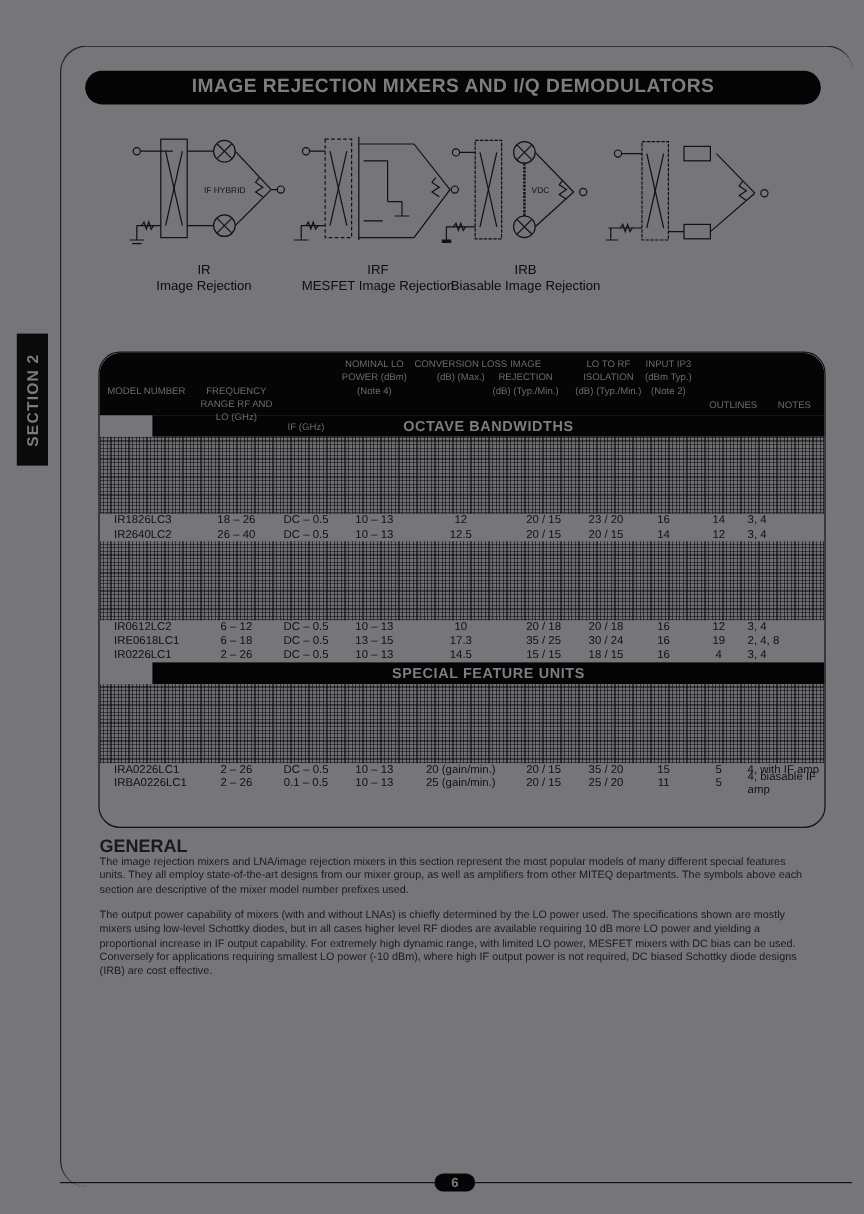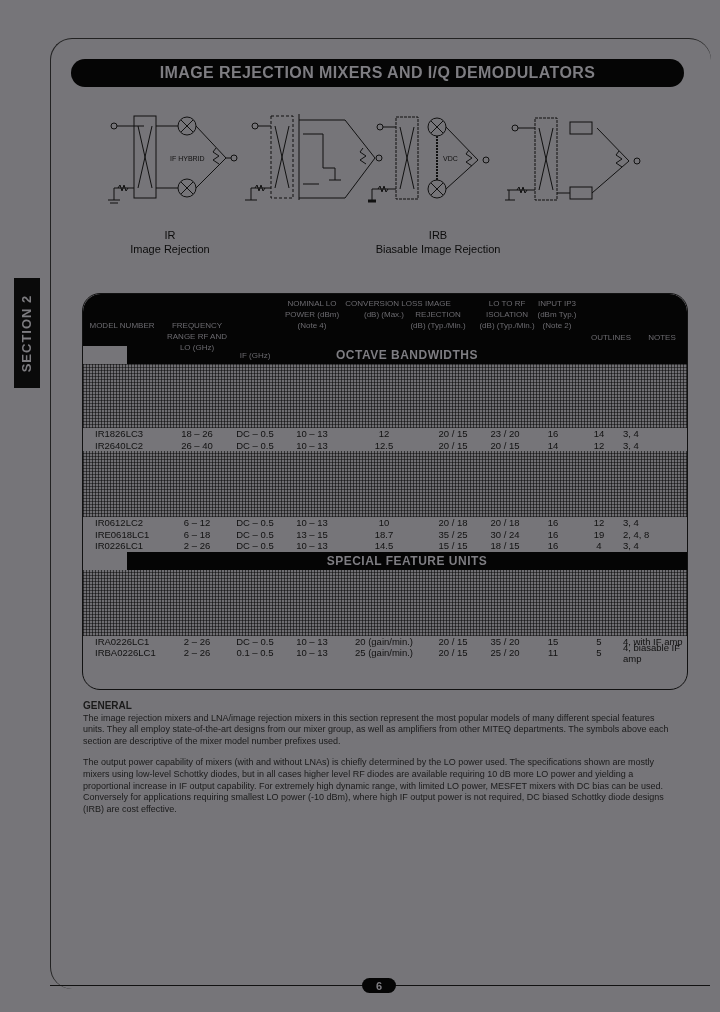--- a/index.html
+++ b/index.html
@@ -20,21 +20,21 @@
   }
   .title-bar {
     position:absolute; left:71px; top:59px; width:613px; height:28px; background:#050505;
     border-radius:14px; display:flex; align-items:center; justify-content:center;
   }
   .title-bar span { color:#7e7d82; font-weight:bold; font-size:16px; letter-spacing:0.4px; }
 
   .diagrams { position:absolute; left:100px; top:108px; width:580px; height:160px; }
   .diag { position:absolute; top:0; width:140px; }
   .diag svg { display:block; }
-  .diag .cap { text-align:center; font-size:11px; line-height:14px; color:#0c0c0c; margin-top:20px; }
+  .diag .cap { text-align:center; font-size:11px; line-height:14px; color:#0c0c0c; margin-top:10px; }
 
   .table-wrap {
     position:absolute; left:82px; top:293px; width:604px; height:395px; border:1px solid #111; border-radius:18px;
     overflow:hidden;
   }
   .thead {
     background:#050505; height:52px; position:relative; border-radius:18px 18px 0 0;
   }
   .thead .col { position:absolute; text-align:center; color:#6c6b70; font-size:8px; line-height:11px; top:4px; }
   .thead .col.model { top:26px; }
@@ -58,21 +58,21 @@
   .row .c2 { width:56px; }
   .row .c3 { width:58px; }
   .row .c4 { width:86px; }
   .row .c5 { width:52px; }
   .row .c6 { width:52px; }
   .row .c7 { width:44px; }
   .row .c8 { width:48px; }
   .row .c9 { width:64px; text-align:left; }
 
   .general { position:absolute; left:83px; top:700px; width:592px; font-size:9px; line-height:11.6px; color:#1a1a1a; }
-  .general h4 { margin:0 0 1px 0; font-size:10px; font-weight:bold; }
+  .general h4 { margin:0 0 1px 0; font-size:15px; font-weight:bold; }
   .general p { margin:0 0 10px 0; }
 
   .page-num {
     position:absolute; left:362px; top:978px; width:34px; height:15px; background:#050505; border-radius:8px;
     display:flex; align-items:center; justify-content:center; color:#7e7d82; font-weight:bold; font-size:11px;
   }
   .pn-line { position:absolute; top:985px; height:1px; background:#111; }
 </style>
 </head>
 <body>
@@ -140,20 +140,24 @@
         <line x1="54" y1="90" x2="100" y2="90"></line>
       <line x1="100" y1="12" x2="130" y2="50"></line>
         <line x1="100" y1="90" x2="130" y2="50"></line>
       <polyline points="118,40 115,44 121,48 115,52 121,56"></polyline>
       <circle cx="134" cy="50" r="3"></circle>
       <line x1="6" y1="80" x2="26" y2="80"></line>
         <polyline points="10,80 12,77 14,83 16,77 18,83 20,80"></polyline>
       <line x1="6" y1="80" x2="6" y2="92"></line>
         <line x1="0" y1="92" x2="12" y2="92"></line>
     </svg>
+    <div class="cap">
+      <div>IRF</div>
+      <div>MESFET Image Rejection</div>
+    </div>
   </div>
 
   <div class="diag" style="left:268px;">
     <svg width="140" height="100" viewBox="0 0 140 100" fill="none" stroke="#111" stroke-width="1">
       <circle cx="12" cy="19" r="3"></circle>
         <line x1="15" y1="19" x2="28" y2="19"></line>
       <rect x="28" y="9" width="22" height="82" stroke-dasharray="3,1"></rect>
       <line x1="32" y1="19" x2="46" y2="81"></line>
         <line x1="46" y1="19" x2="32" y2="81"></line>
       <circle cx="69" cy="19" r="9"></circle>
@@ -255,21 +259,21 @@
     <div class="c6">20 / 18</div>
     <div class="c7">16</div>
     <div class="c8">12</div>
     <div class="c9">3, 4</div>
   </div>
   <div class="row">
     <div class="c0">IRE0618LC1</div>
     <div class="c1">6 – 18</div>
     <div class="c2">DC – 0.5</div>
     <div class="c3">13 – 15</div>
-    <div class="c4">18.7</div>
+    <div class="c4">17.3</div>
     <div class="c5">35 / 25</div>
     <div class="c6">30 / 24</div>
     <div class="c7">16</div>
     <div class="c8">19</div>
     <div class="c9">2, 4, 8</div>
   </div>
   <div class="row">
     <div class="c0">IR0226LC1</div>
     <div class="c1">2 – 26</div>
     <div class="c2">DC – 0.5</div>

